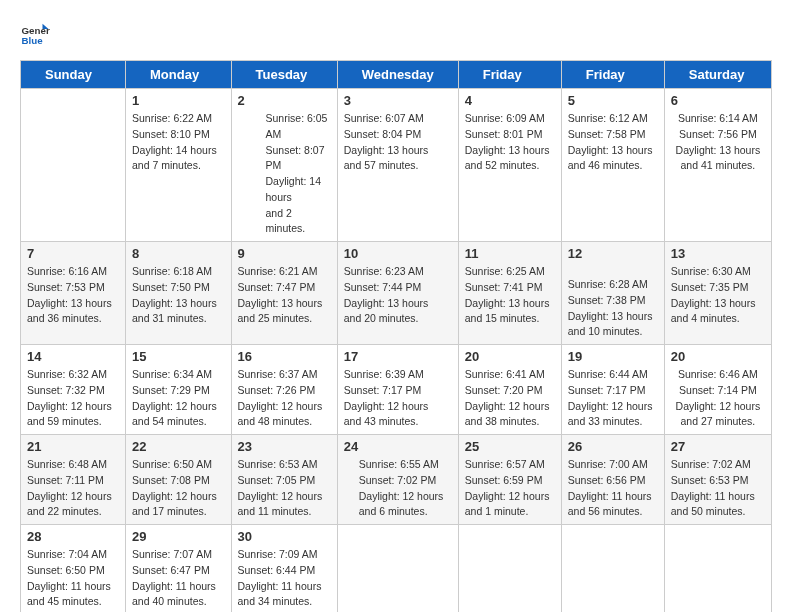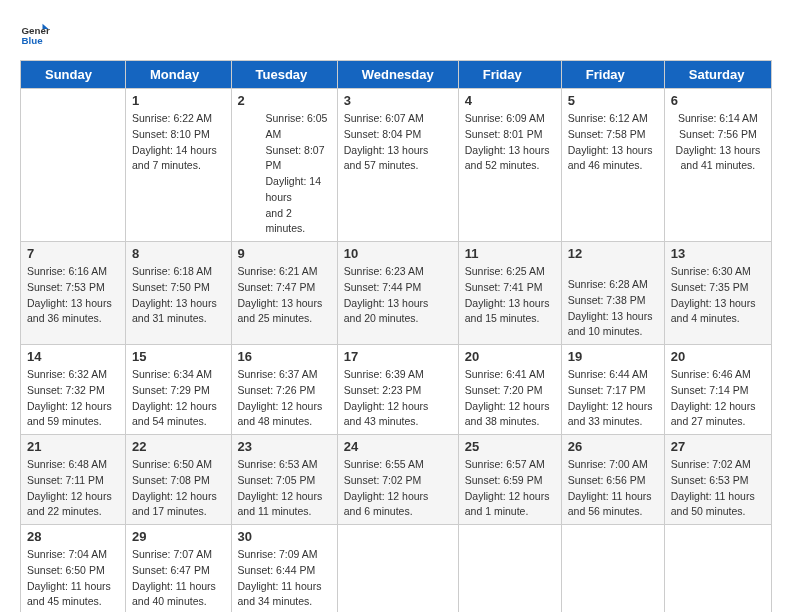--- a/index.html
+++ b/index.html
@@ -222,41 +222,41 @@
         <td>
           <span class="day-num">16</span>
           <div class="day-info" style="white-space: pre-line;">Sunrise: 6:37 AM
 Sunset: 7:26 PM
 Daylight: 12 hours
 and 48 minutes.</div>
         </td>
         <td>
           <span class="day-num">17</span>
           <div class="day-info" style="white-space: pre-line;">Sunrise: 6:39 AM
-Sunset: 2:23 PM
+Sunset: 7:17 PM
 Daylight: 12 hours
 and 43 minutes.</div>
         </td>
         <td>
           <span class="day-num">20</span>
           <div class="day-info" style="white-space: pre-line;">Sunrise: 6:41 AM
 Sunset: 7:20 PM
 Daylight: 12 hours
 and 38 minutes.</div>
         </td>
         <td>
           <span class="day-num">19</span>
           <div class="day-info" style="white-space: pre-line;">Sunrise: 6:44 AM
 Sunset: 7:17 PM
 Daylight: 12 hours
 and 33 minutes.</div>
         </td>
         <td>
           <span class="day-num">20</span>
-          <div class="day-info" style="white-space: pre-line;">Sunrise: 6:46 AM
+          <div class="day-info" style="white-space: pre-line; text-align: center;">Sunrise: 6:46 AM
 Sunset: 7:14 PM
 Daylight: 12 hours
 and 27 minutes.</div>
         </td>
       </tr>
       <tr>
         <td>
           <span class="day-num">21</span>
           <div class="day-info" style="white-space: pre-line;">Sunrise: 6:48 AM
 Sunset: 7:11 PM
@@ -272,21 +272,21 @@
         </td>
         <td>
           <span class="day-num">23</span>
           <div class="day-info" style="white-space: pre-line;">Sunrise: 6:53 AM
 Sunset: 7:05 PM
 Daylight: 12 hours
 and 11 minutes.</div>
         </td>
         <td>
           <span class="day-num">24</span>
-          <div class="day-info" style="white-space: pre-line;">Sunrise: 6:55 AM
+          <div class="day-info" style="white-space: pre-line; margin-left: 15px;">Sunrise: 6:55 AM
 Sunset: 7:02 PM
 Daylight: 12 hours
 and 6 minutes.</div>
         </td>
         <td>
           <span class="day-num">25</span>
           <div class="day-info" style="white-space: pre-line;">Sunrise: 6:57 AM
 Sunset: 6:59 PM
 Daylight: 12 hours
 and 1 minute.</div>

